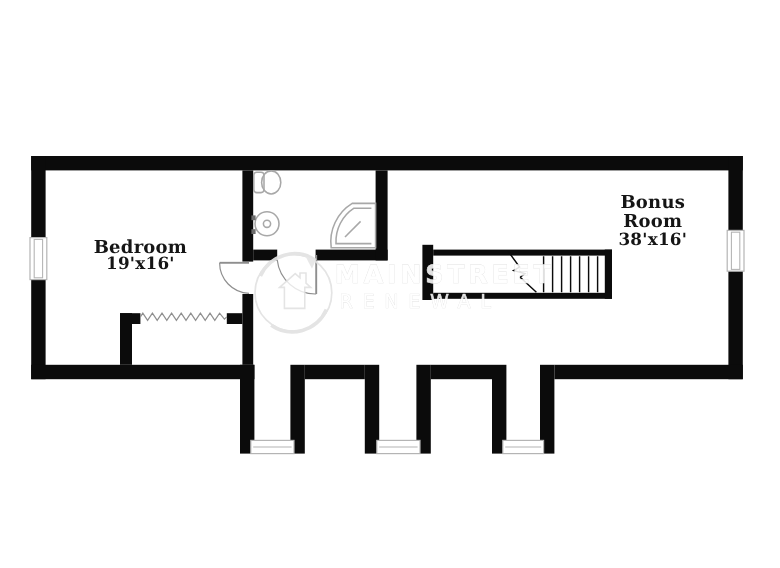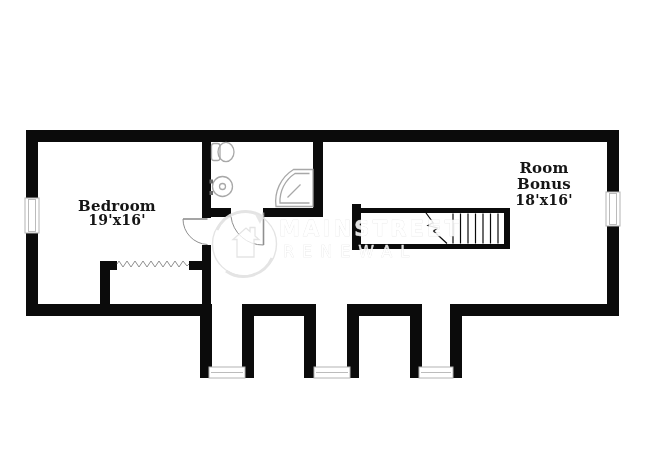--- a/index.html
+++ b/index.html
@@ -120,17 +120,17 @@
       <text class="wm-text2" x="283" y="257">RENEWAL</text>
     </g>
   </svg>
 
   <div class="room-label" style="left:47px;top:200px;width:140px;">
     <div>Bedroom</div>
     <div class="dim">19'x16'</div>
   </div>
 
   <div class="room-label bonus" style="left:494px;top:160px;width:100px;">
+    <div>Bonus</div>
     <div>Room</div>
-    <div>Bonus</div>
-    <div class="dim">18'x16'</div>
+    <div class="dim">38'x16'</div>
   </div>
 </div>
 
 </body></html>

